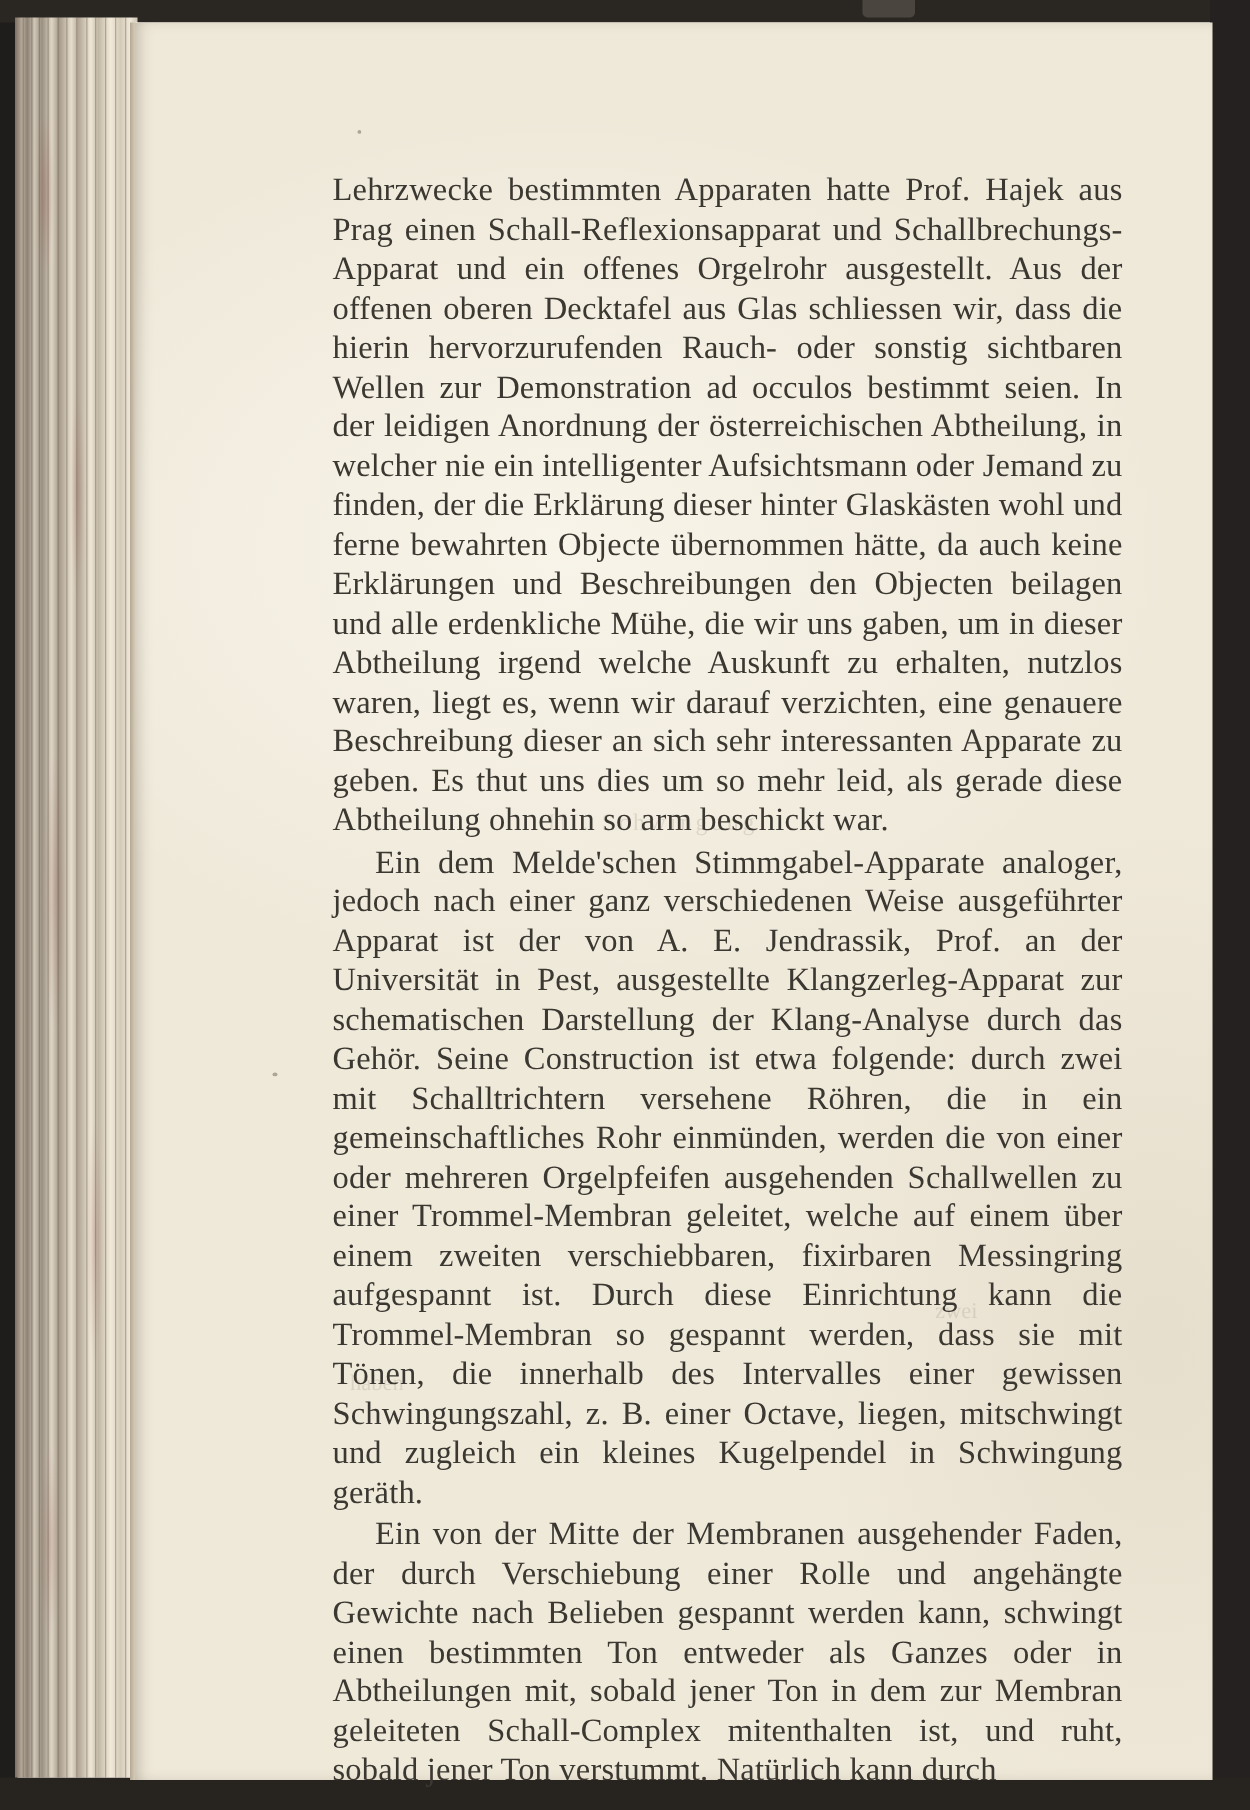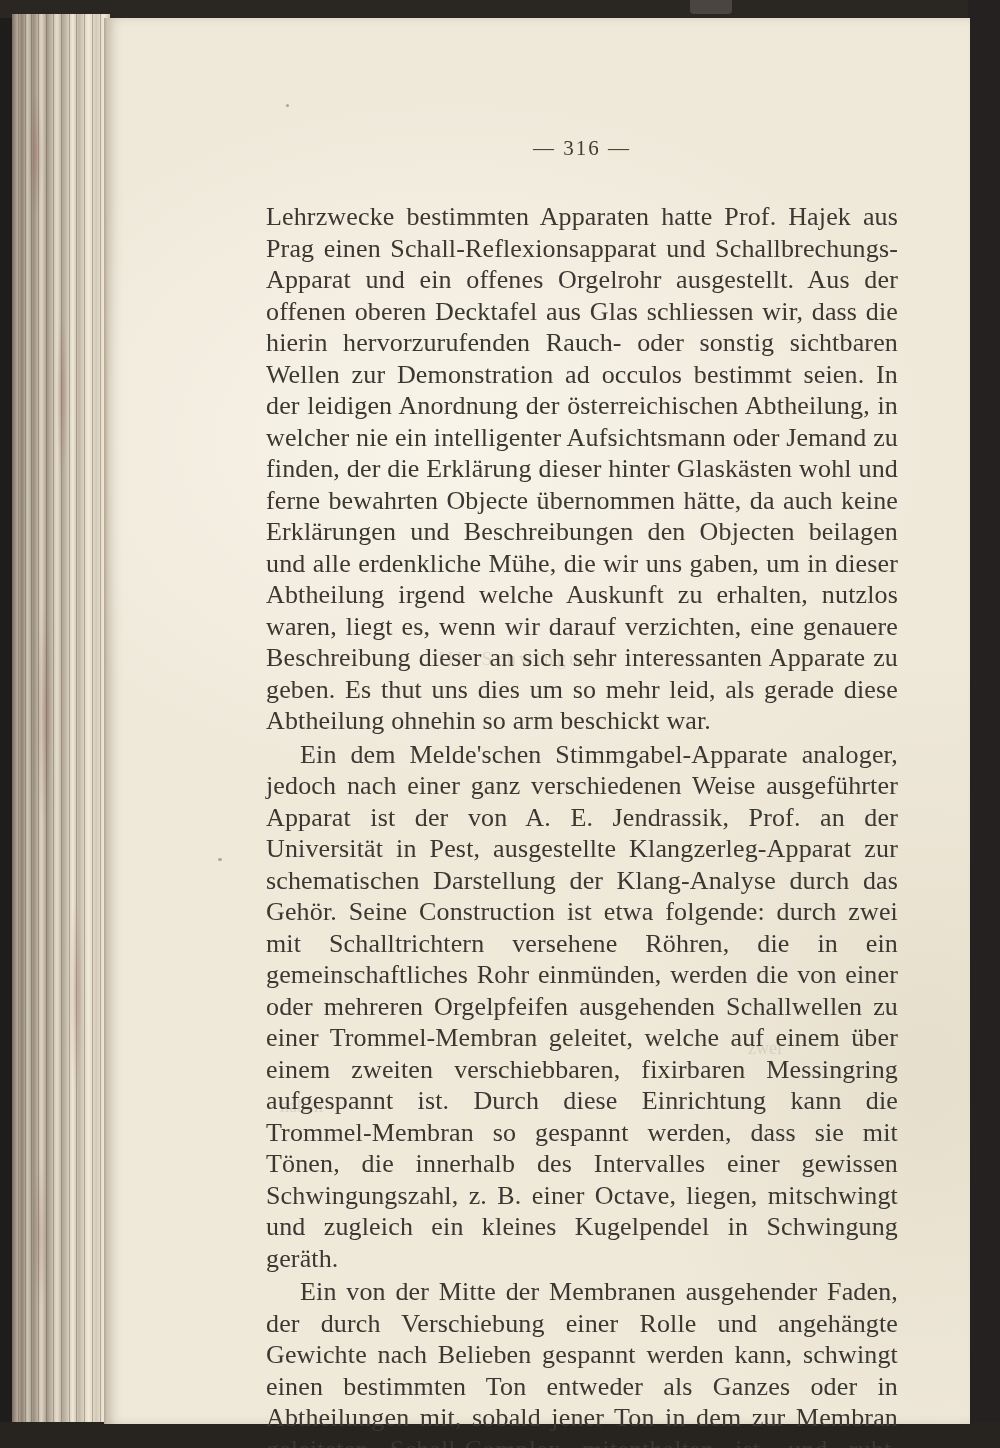--- a/index.html
+++ b/index.html
@@ -221,21 +221,20 @@
 
     <span class="speck" style="top:86px; left:178px; width:3px; height:3px;"></span>
     <span class="speck" style="top:840px; left:110px; width:4px; height:3px;"></span>
 
     <div class="ghost ghost-1">III. Schwingung</div>
     <div class="ghost ghost-2">zwei</div>
     <div class="ghost ghost-3">haben</div>
 
     <div class="text-col">
 
-      <div class="folio">— 316 —</div>
 
       <p class="para">Lehrzwecke bestimmten Apparaten hatte Prof. Hajek aus Prag einen Schall-Reflexionsapparat und Schallbrechungs-Apparat und ein offenes Orgelrohr ausgestellt. Aus der offenen oberen Decktafel aus Glas schliessen wir, dass die hierin hervorzurufenden Rauch- oder sonstig sichtbaren Wellen zur Demonstration ad occulos bestimmt seien. In der leidigen Anordnung der österreichischen Abtheilung, in welcher nie ein intelligenter Aufsichtsmann oder Jemand zu finden, der die Erklärung dieser hinter Glaskästen wohl und ferne bewahrten Objecte übernommen hätte, da auch keine Erklärungen und Beschreibungen den Objecten beilagen und alle erdenkliche Mühe, die wir uns gaben, um in dieser Abtheilung irgend welche Auskunft zu erhalten, nutzlos waren, liegt es, wenn wir darauf verzichten, eine genauere Beschreibung dieser an sich sehr interessanten Apparate zu geben. Es thut uns dies um so mehr leid, als gerade diese Abtheilung ohnehin so arm beschickt war.</p>
       <p class="para indent">Ein dem Melde'schen Stimmgabel-Apparate analoger, jedoch nach einer ganz verschiedenen Weise ausgeführter Apparat ist der von A. E. Jendrassik, Prof. an der Universität in Pest, ausgestellte Klangzerleg-Apparat zur schematischen Darstellung der Klang-Analyse durch das Gehör. Seine Construction ist etwa folgende: durch zwei mit Schalltrichtern versehene Röhren, die in ein gemeinschaftliches Rohr einmünden, werden die von einer oder mehreren Orgelpfeifen ausgehenden Schallwellen zu einer Trommel-Membran geleitet, welche auf einem über einem zweiten verschiebbaren, fixirbaren Messingring aufgespannt ist. Durch diese Einrichtung kann die Trommel-Membran so gespannt werden, dass sie mit Tönen, die innerhalb des Intervalles einer gewissen Schwingungszahl, z. B. einer Octave, liegen, mitschwingt und zugleich ein kleines Kugelpendel in Schwingung geräth.</p>
       <p class="para indent">Ein von der Mitte der Membranen ausgehender Faden, der durch Verschiebung einer Rolle und angehängte Gewichte nach Belieben gespannt werden kann, schwingt einen bestimmten Ton entweder als Ganzes oder in Abtheilungen mit, sobald jener Ton in dem zur Membran geleiteten Schall-Complex mitenthalten ist, und ruht, sobald jener Ton verstummt. Natürlich kann durch</p>
 
     </div>
   </div>
 
 </div>
 

